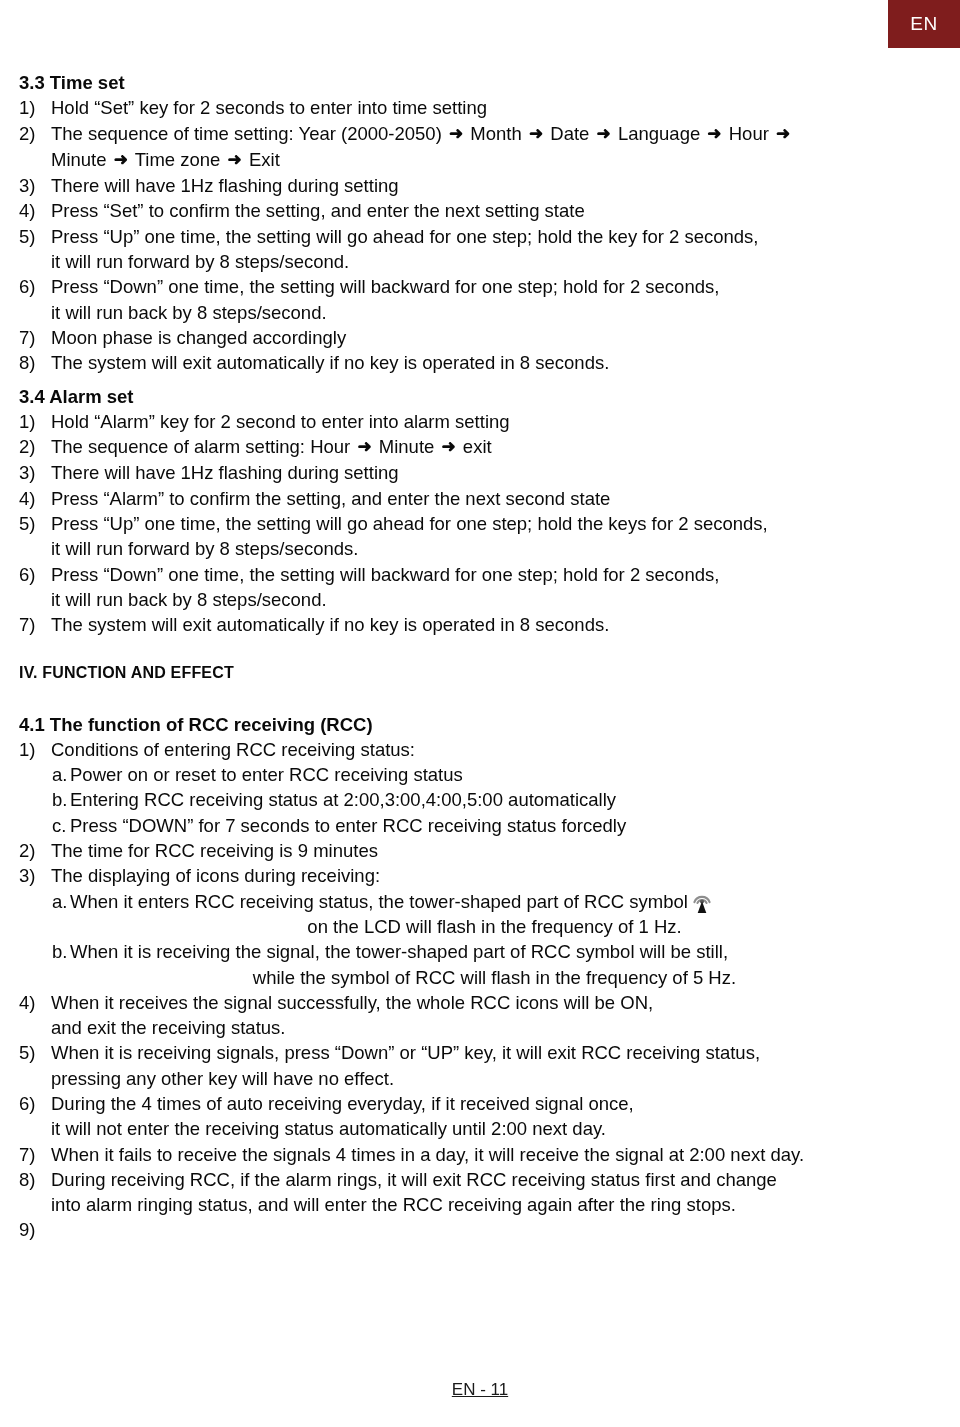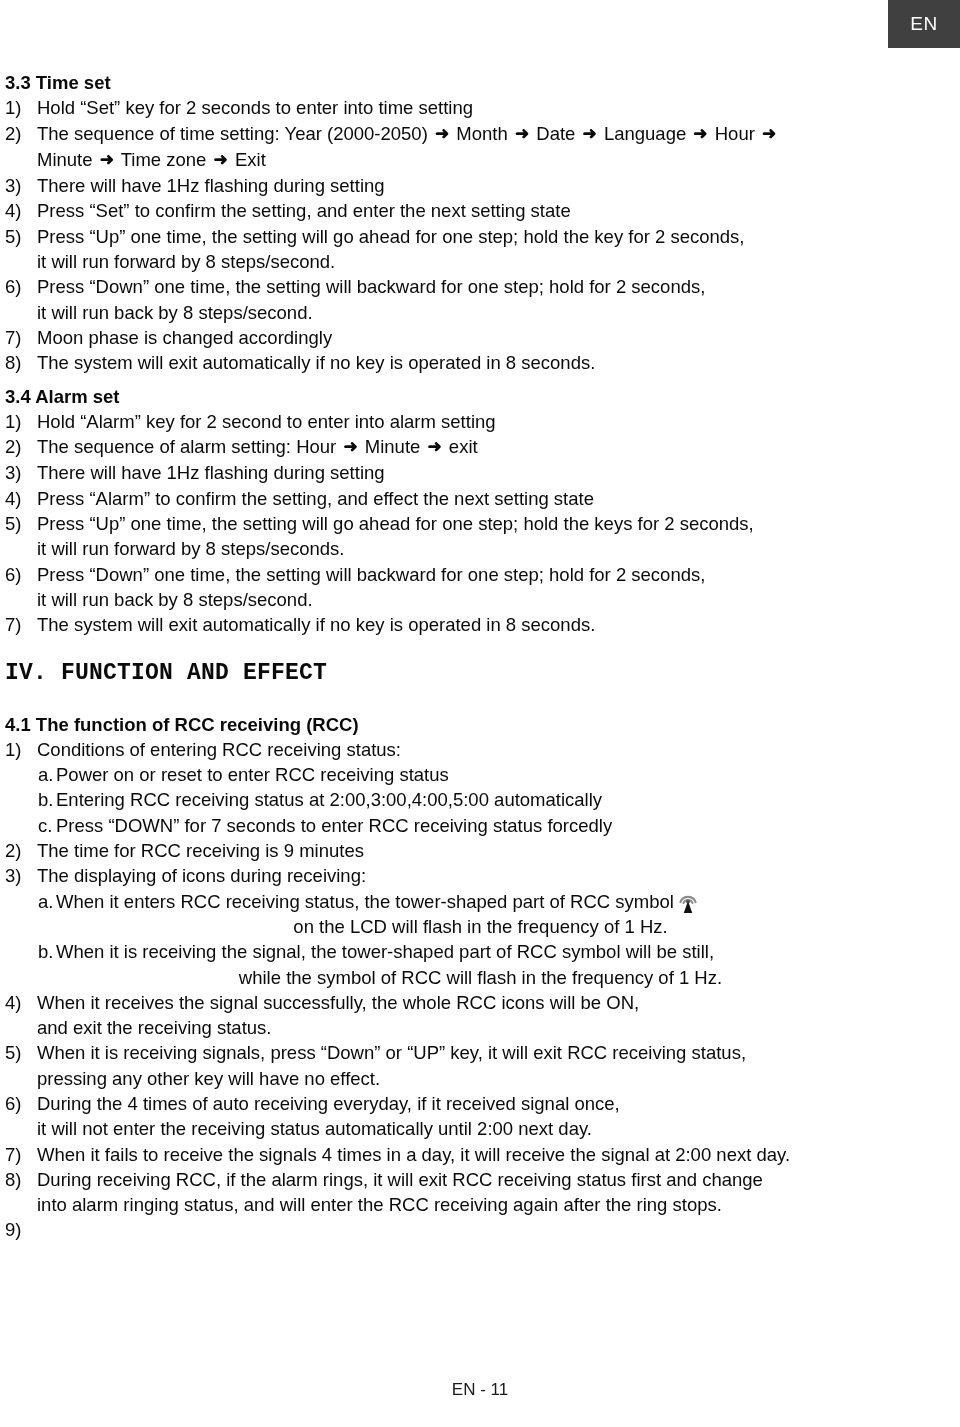--- a/index.html
+++ b/index.html
@@ -17,52 +17,51 @@
     overflow: hidden;
   }
 
   
   .lang-tab {
     position: absolute;
     top: 0;
     left: 888px;
     width: 72px;
     height: 48px;
-    background: #404040;
+    background: #7f1d1d;
     color: #ffffff;
     font-size: 19px;
     font-weight: 400;
     letter-spacing: 0.5px;
     display: flex;
     align-items: center;
     justify-content: center;
   }
 
   
   .page {
     position: absolute;
     top: 70px;
-    left: 5px;
+    left: 19px;
     width: 900px;
   }
 
   .sec-head {
     font-size: 18.5px;
     font-weight: bold;
     line-height: 25.3px;
     white-space: nowrap;
   }
 
   .big-head {
-    font-size: 23px;
+    font-size: 16px;
     font-weight: bold;
     line-height: 30px;
     letter-spacing: 0.2px;
     white-space: nowrap;
-    font-family: Liberation Mono, monospace;
   }
 
   .spacer-sm { height: 8px; }
   .spacer-md { height: 20px; }
   .spacer-lg { height: 24px; }
 
   
   ul.list {
     list-style: none;
     margin: 0;
@@ -118,20 +117,21 @@
 
   
   .footer {
     position: absolute;
     left: 0;
     right: 0;
     top: 1380px;
     text-align: center;
     font-size: 17px;
     color: #1a1a1a;
+    text-decoration: underline;
   }
 </style>
 </head>
 <body>
 
 <div class="lang-tab">
   <span>EN</span>
 </div>
 
 <div class="page">
@@ -218,21 +218,21 @@
       </li>
       <li>
         <div class="row">
           <span class="marker">3)</span>
           <span class="txt">There will have 1Hz flashing during setting</span>
         </div>
       </li>
       <li>
         <div class="row">
           <span class="marker">4)</span>
-          <span class="txt">Press “Alarm” to confirm the setting, and effect the next setting state</span>
+          <span class="txt">Press “Alarm” to confirm the setting, and enter the next second state</span>
         </div>
       </li>
       <li>
         <div class="row">
           <span class="marker">5)</span>
           <span class="txt">Press “Up” one time, the setting will go ahead for one step; hold the keys for 2 seconds,</span>
         </div>
         <div class="row cont">
           <span class="marker"></span>
           <span class="txt">it will run forward by 8 steps/seconds.</span>
@@ -310,21 +310,21 @@
         <div class="row cont sub">
           <span class="marker"></span>
           <span class="txt">on the LCD will flash in the frequency of 1 Hz.</span>
         </div>
         <div class="row sub">
           <span class="marker">b.</span>
           <span class="txt">When it is receiving the signal, the tower-shaped part of RCC symbol will be still,</span>
         </div>
         <div class="row cont sub">
           <span class="marker"></span>
-          <span class="txt">while the symbol of RCC will flash in the frequency of 1 Hz.</span>
+          <span class="txt">while the symbol of RCC will flash in the frequency of 5 Hz.</span>
         </div>
       </li>
       <li>
         <div class="row">
           <span class="marker">4)</span>
           <span class="txt">When it receives the signal successfully, the whole RCC icons will be ON,</span>
         </div>
         <div class="row cont">
           <span class="marker"></span>
           <span class="txt">and exit the receiving status.</span>

